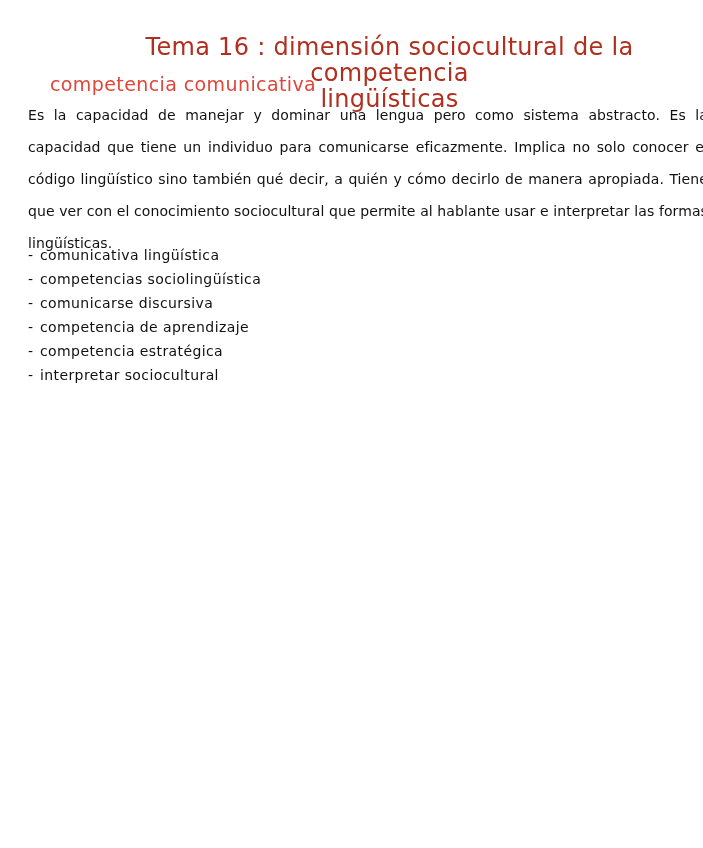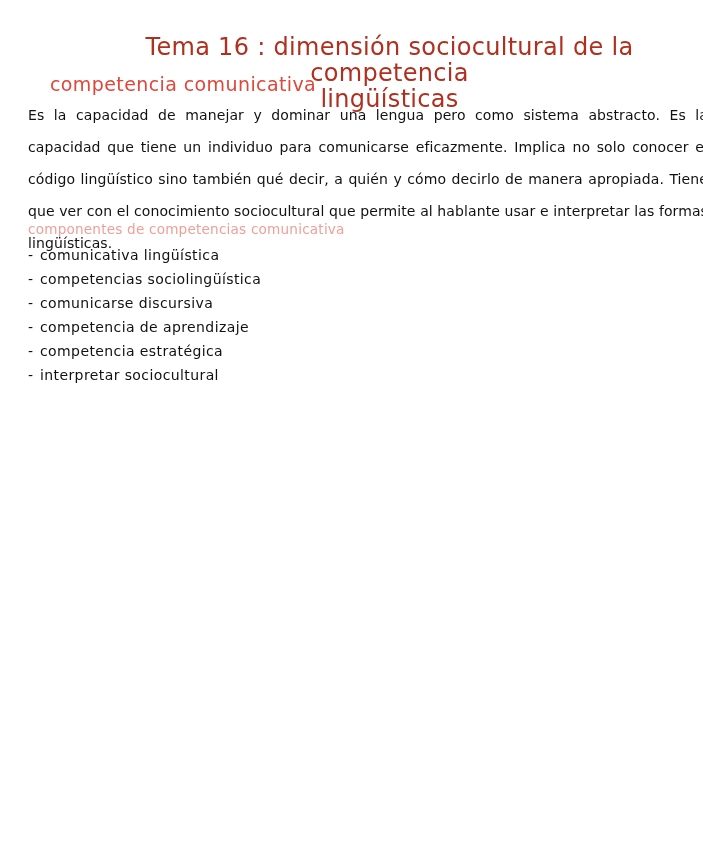--- a/index.html
+++ b/index.html
@@ -87,21 +87,20 @@
 
   <h1 class="title" style="color: rgb(176, 48, 31);">
     <span class="line1">Tema 16 : dimensión sociocultural de la competencia</span>
     <span class="line2">lingüísticas</span>
   </h1>
 
   <div class="subheading" style="color: rgb(224, 70, 58);">competencia comunicativa</div>
 
   <p class="body-text" style="color: rgb(17, 17, 17);">Es la capacidad de manejar y dominar una lengua pero como sistema abstracto. Es la capacidad que tiene un individuo para comunicarse eficazmente. Implica no solo conocer el código lingüístico sino también qué decir, a quién y cómo decirlo de manera apropiada. Tiene que ver con el conocimiento sociocultural que permite al hablante usar e interpretar las formas lingüísticas.</p>
 
-  <div class="list-heading" style="color: rgb(238, 160, 152);">componentes de competencias comunicativa</div>
 
   <ul class="list" style="color: rgb(17, 17, 17);">
     <li><span class="dash">-</span><span>comunicativa lingüística</span></li>
     <li><span class="dash">-</span><span>competencias sociolingüística</span></li>
     <li><span class="dash">-</span><span>comunicarse discursiva</span></li>
     <li><span class="dash">-</span><span>competencia de aprendizaje</span></li>
     <li><span class="dash">-</span><span>competencia estratégica</span></li>
     <li><span class="dash">-</span><span>interpretar sociocultural</span></li>
   </ul>
 

